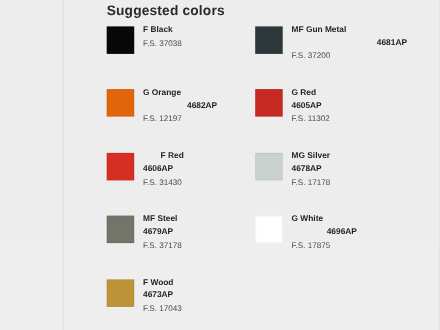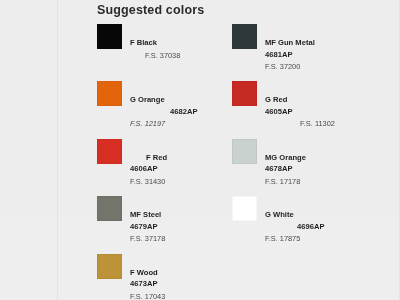--- a/index.html
+++ b/index.html
@@ -80,21 +80,21 @@
     top: 2px;
     width: 25px;
     height: 25px;
     border: 1px solid rgba(0,0,0,0.04);
     box-sizing: border-box;
   }
 
   .info {
     position: absolute;
     left: 33px;
-    top: 16px;
+    top: 0;
     width: 105px;
   }
 
   .cname {
     font-size: 7.6px;
     font-weight: bold;
     color: #1f1f1f;
     line-height: 10.6px;
     white-space: nowrap;
   }
@@ -123,65 +123,65 @@
 
   <div id="title">Suggested colors</div>
 
   <div id="grid">
 
     <div class="row">
       <div class="cell col0">
         <span class="swatch" style="background:#070707"></span>
         <span class="info" style="display: block;">
           <span class="cname" style="display: block;">F Black</span>
-          <span class="cfs" style="display: block; margin-left: 15px;">F.S. 37038</span>
+          <span class="cfs" style="display: block;">F.S. 37038</span>
         </span>
       </div>
       <div class="cell col1">
         <span class="swatch" style="background:#2e383b"></span>
         <span class="info" style="display: block;">
           <span class="cname" style="display: block;">MF Gun Metal</span>
-          <span class="ccode" style="display: block;">4681AP</span>
+          <span class="ccode" style="display: block; text-align: right;">4681AP</span>
           <span class="cfs" style="display: block;">F.S. 37200</span>
         </span>
       </div>
     </div>
 
     <div class="row">
       <div class="cell col0">
         <span class="swatch" style="background:#e2650c"></span>
         <span class="info" style="display: block;">
           <span class="cname" style="display: block;">G Orange</span>
           <span class="ccode" style="display: block; margin-left: 40px;">4682AP</span>
-          <span class="cfs" style="display: block; font-style: italic;">F.S. 12197</span>
+          <span class="cfs" style="display: block;">F.S. 12197</span>
         </span>
       </div>
       <div class="cell col1">
         <span class="swatch" style="background:#c62a23"></span>
         <span class="info" style="display: block;">
           <span class="cname" style="display: block;">G Red</span>
           <span class="ccode" style="display: block;">4605AP</span>
-          <span class="cfs" style="display: block; text-align: center;">F.S. 11302</span>
+          <span class="cfs" style="display: block;">F.S. 11302</span>
         </span>
       </div>
     </div>
 
     <div class="row">
       <div class="cell col0">
         <span class="swatch" style="background:#d72e23"></span>
         <span class="info" style="display: block;">
           <span class="cname" style="display: block; margin-left: 16px;">F Red</span>
           <span class="ccode" style="display: block;">4606AP</span>
           <span class="cfs" style="display: block;">F.S. 31430</span>
         </span>
       </div>
       <div class="cell col1">
         <span class="swatch" style="background:#c9d2cf"></span>
         <span class="info" style="display: block;">
-          <span class="cname" style="display: block;">MG Orange</span>
+          <span class="cname" style="display: block;">MG Silver</span>
           <span class="ccode" style="display: block;">4678AP</span>
           <span class="cfs" style="display: block;">F.S. 17178</span>
         </span>
       </div>
     </div>
 
     <div class="row">
       <div class="cell col0">
         <span class="swatch" style="background:#74756a"></span>
         <span class="info" style="display: block;">

